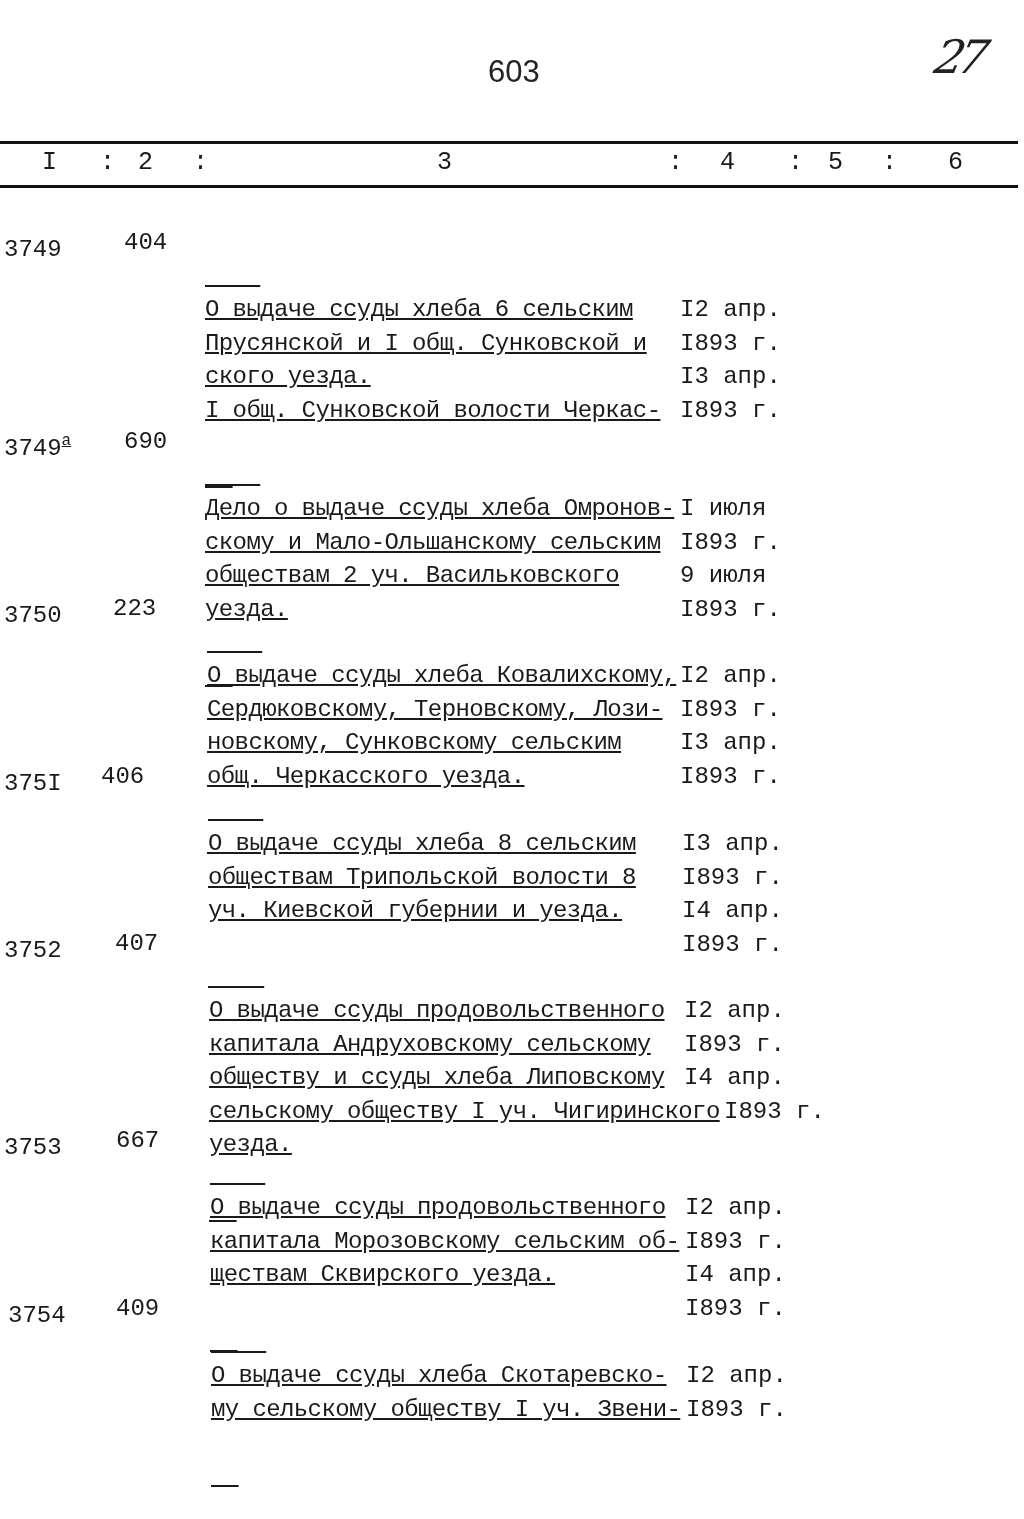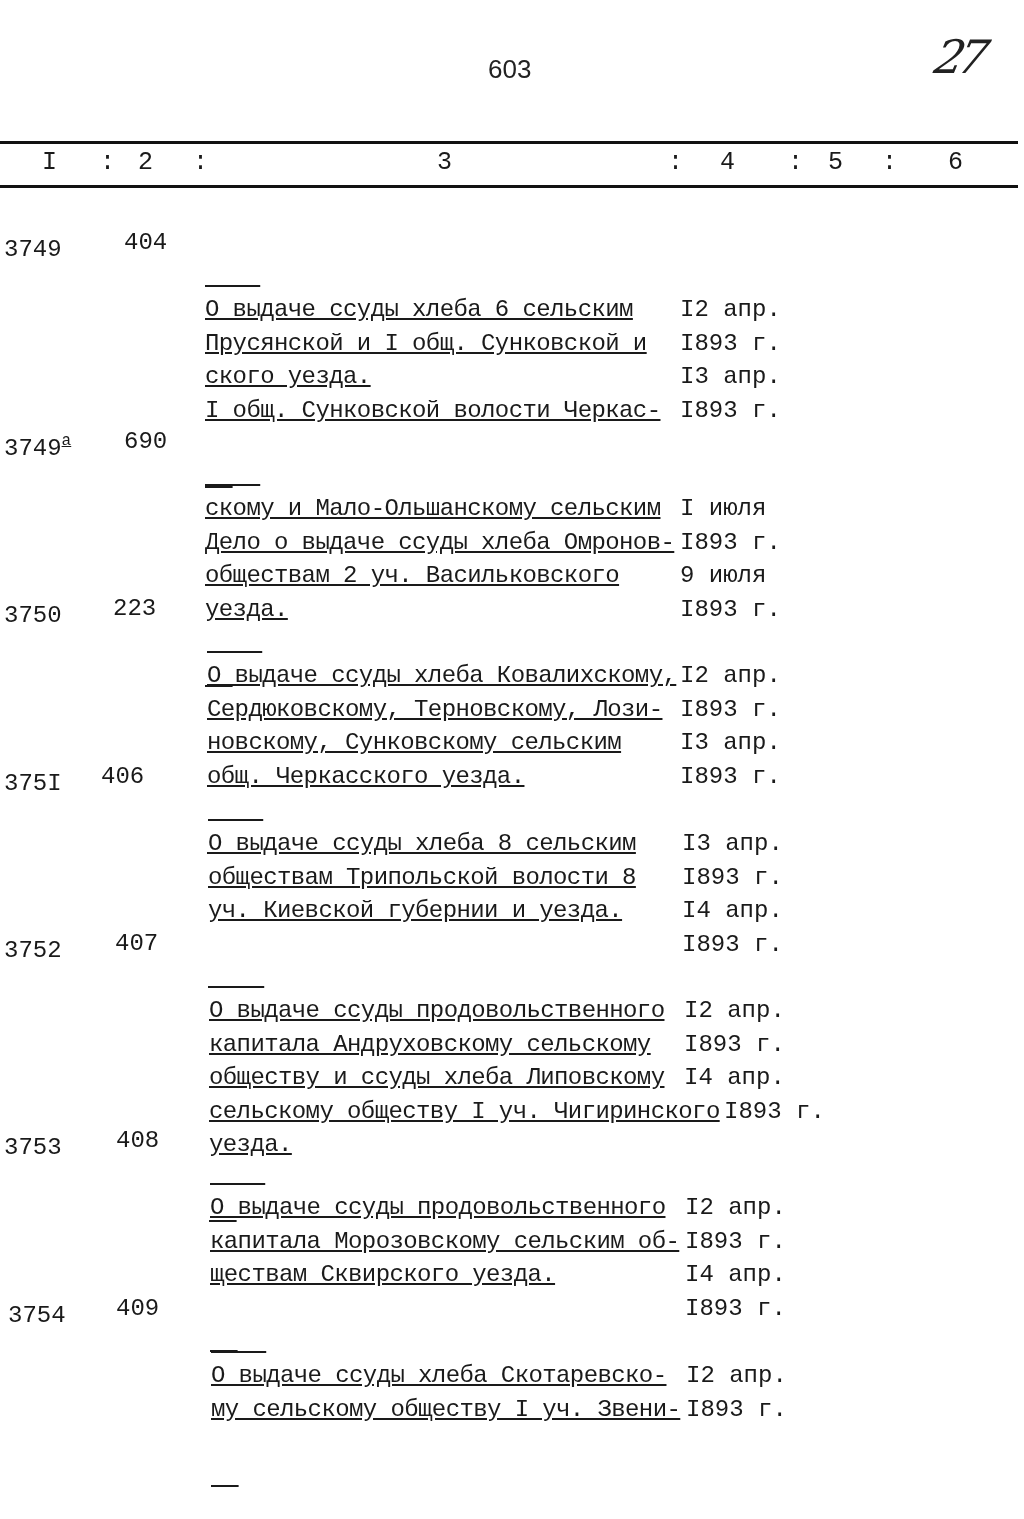--- a/index.html
+++ b/index.html
@@ -2,21 +2,21 @@
 <html><head>
 <meta charset="utf-8">
 <style>
   html, body { margin: 0; padding: 0; }
   body {
     width: 1024px; height: 1519px; background: #ffffff; color: #1a1a1a;
     position: relative; overflow: hidden;
     font-family: "Liberation Mono", "DejaVu Sans Mono", monospace;
   }
   .page-number {
-    position: absolute; left: 488px; top: 54px; font-size: 26px;
+    position: absolute; left: 488px; top: 54px; font-size: 31px;
     font-family: "Liberation Sans", "DejaVu Sans", sans-serif; color: #222;
   }
   .folio {
     position: absolute; left: 936px; top: 30px; font-size: 46px;
     font-family: "DejaVu Serif", serif; font-style: italic; color: #222;
     transform: skewX(-12deg); letter-spacing: -6px;
   }
   .rule {
     position: absolute; left: 0; width: 1018px; height: 3px; background: #111;
   }
@@ -62,21 +62,21 @@
   </div>
   <div class="dates">
     <span class="line">I2 апр.</span><span class="line">I893 г.</span><span class="line">I3 апр.</span><span class="line">I893 г.</span>
   </div>
 </div>
 
 <div class="entry" style="top:425px">
   <span class="num"><span>3749</span><sup>а</sup></span>
   <span class="orig" style="left:124px">690</span>
   <div class="desc">
-    <span class="line">скому и Мало-Ольшанскому сельским</span><span class="line">Дело о выдаче ссуды хлеба Омронов-</span><span class="line">обществам 2 уч. Васильковского</span><span class="line">уезда.</span>
+    <span class="line">Дело о выдаче ссуды хлеба Омронов-</span><span class="line">скому и Мало-Ольшанскому сельским</span><span class="line">обществам 2 уч. Васильковского</span><span class="line">уезда.</span>
   </div>
   <div class="dates">
     <span class="line">I июля</span><span class="line">I893 г.</span><span class="line">9 июля</span><span class="line">I893 г.</span>
   </div>
 </div>
 
 <div class="entry" style="top:592px">
   <span class="num"><span>3750</span><sup></sup></span>
   <span class="orig" style="left:113px">223</span>
   <div class="desc" style="left:207px">
@@ -104,21 +104,21 @@
   <div class="desc" style="left:209px">
     <span class="line">О выдаче ссуды продовольственного</span><span class="line">капитала Андруховскому сельскому</span><span class="line">обществу и ссуды хлеба Липовскому</span><span class="line">сельскому обществу I уч. Чигиринского</span><span class="line">уезда.</span>
   </div>
   <div class="dates" style="left:684px">
     <span class="line">I2 апр.</span><span class="line">I893 г.</span><span class="line">I4 апр.</span><span class="line" style="margin-left:40px">I893 г.</span>
   </div>
 </div>
 
 <div class="entry" style="top:1124px">
   <span class="num"><span>3753</span><sup></sup></span>
-  <span class="orig" style="left:116px">408</span>
+  <span class="orig" style="left:116px">667</span>
   <div class="desc" style="left:210px">
     <span class="line">О выдаче ссуды продовольственного</span><span class="line">капитала Морозовскому сельским об-</span><span class="line">ществам Сквирского уезда.</span>
   </div>
   <div class="dates" style="left:685px">
     <span class="line">I2 апр.</span><span class="line">I893 г.</span><span class="line">I4 апр.</span><span class="line">I893 г.</span>
   </div>
 </div>
 
 <div class="entry" style="top:1292px">
   <span class="num" style="left:8px"><span>3754</span><sup></sup></span>

